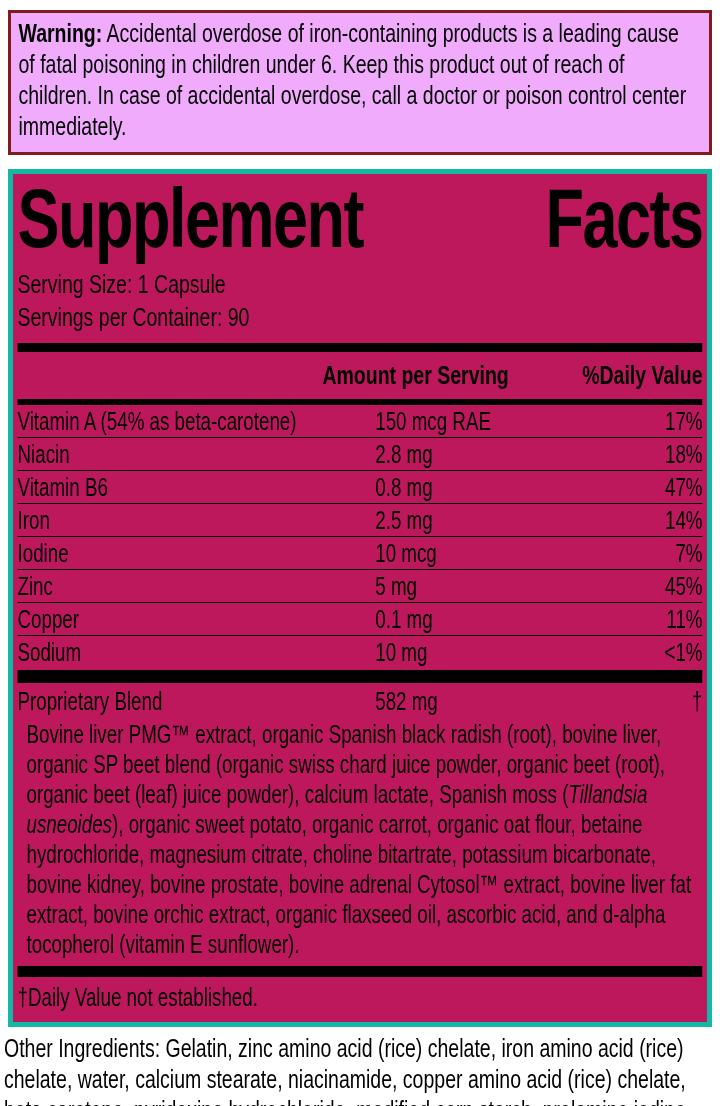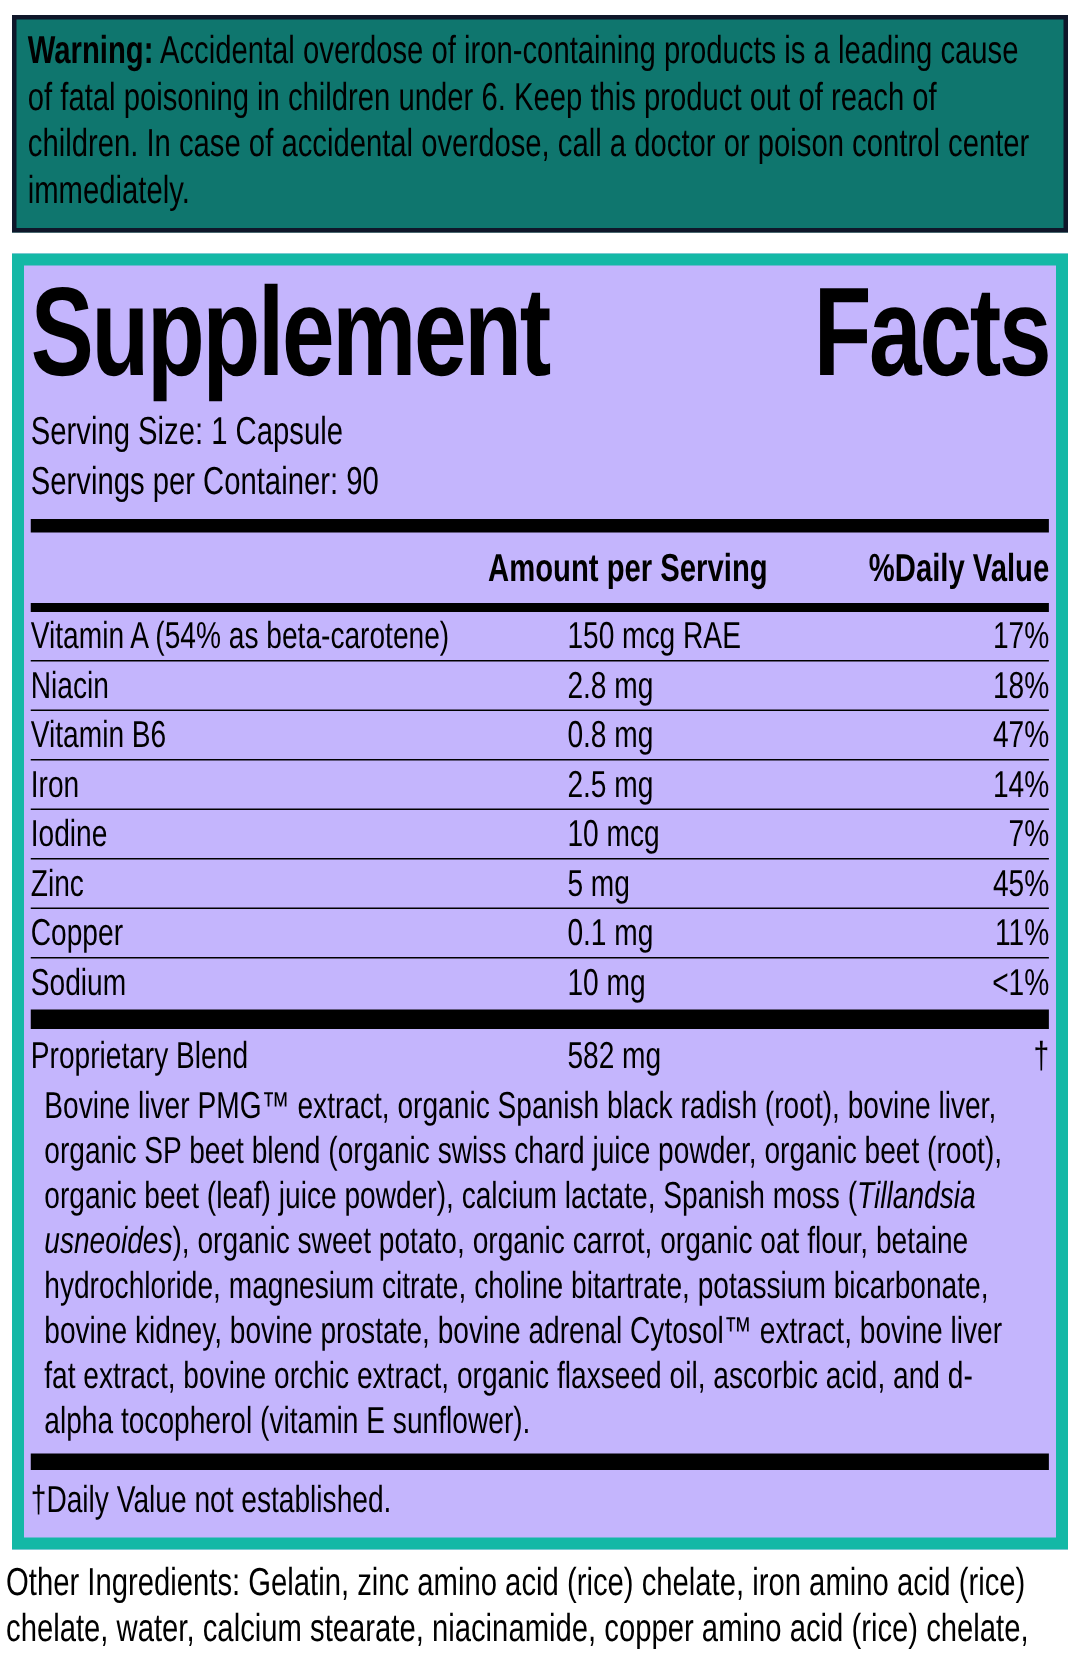--- a/index.html
+++ b/index.html
@@ -19,37 +19,37 @@
   
   .condense {
     width: 133.333%;
     transform: scaleX(0.75);
     transform-origin: 0 0;
   }
 
   
   .warning-box {
     margin: 0 8px;
-    border: 3px solid #0f172a;
-    background: #0f766e;
+    border: 3px solid #7f1d1d;
+    background: #f0abfc;
     overflow: visible;
   }
   .warning-box .condense {
     box-sizing: border-box;
     padding: 5px 12px 10px 10px;
     font-size: 26px;
     line-height: 31px;
   }
   .warning-label { font-weight: bold; }
 
   
   .facts-box {
     margin: 14px 8px 0 8px;
-    border: 8px solid #14b8a6;
-    background: #c4b5fd;
+    border: 5px solid #14b8a6;
+    background: #be185d;
   }
   .facts-inner {
     box-sizing: border-box;
     padding: 2px 6px 8px 6px;
   }
   .title-row {
     display: flex;
     justify-content: space-between;
     align-items: baseline;
     font-weight: bold;

